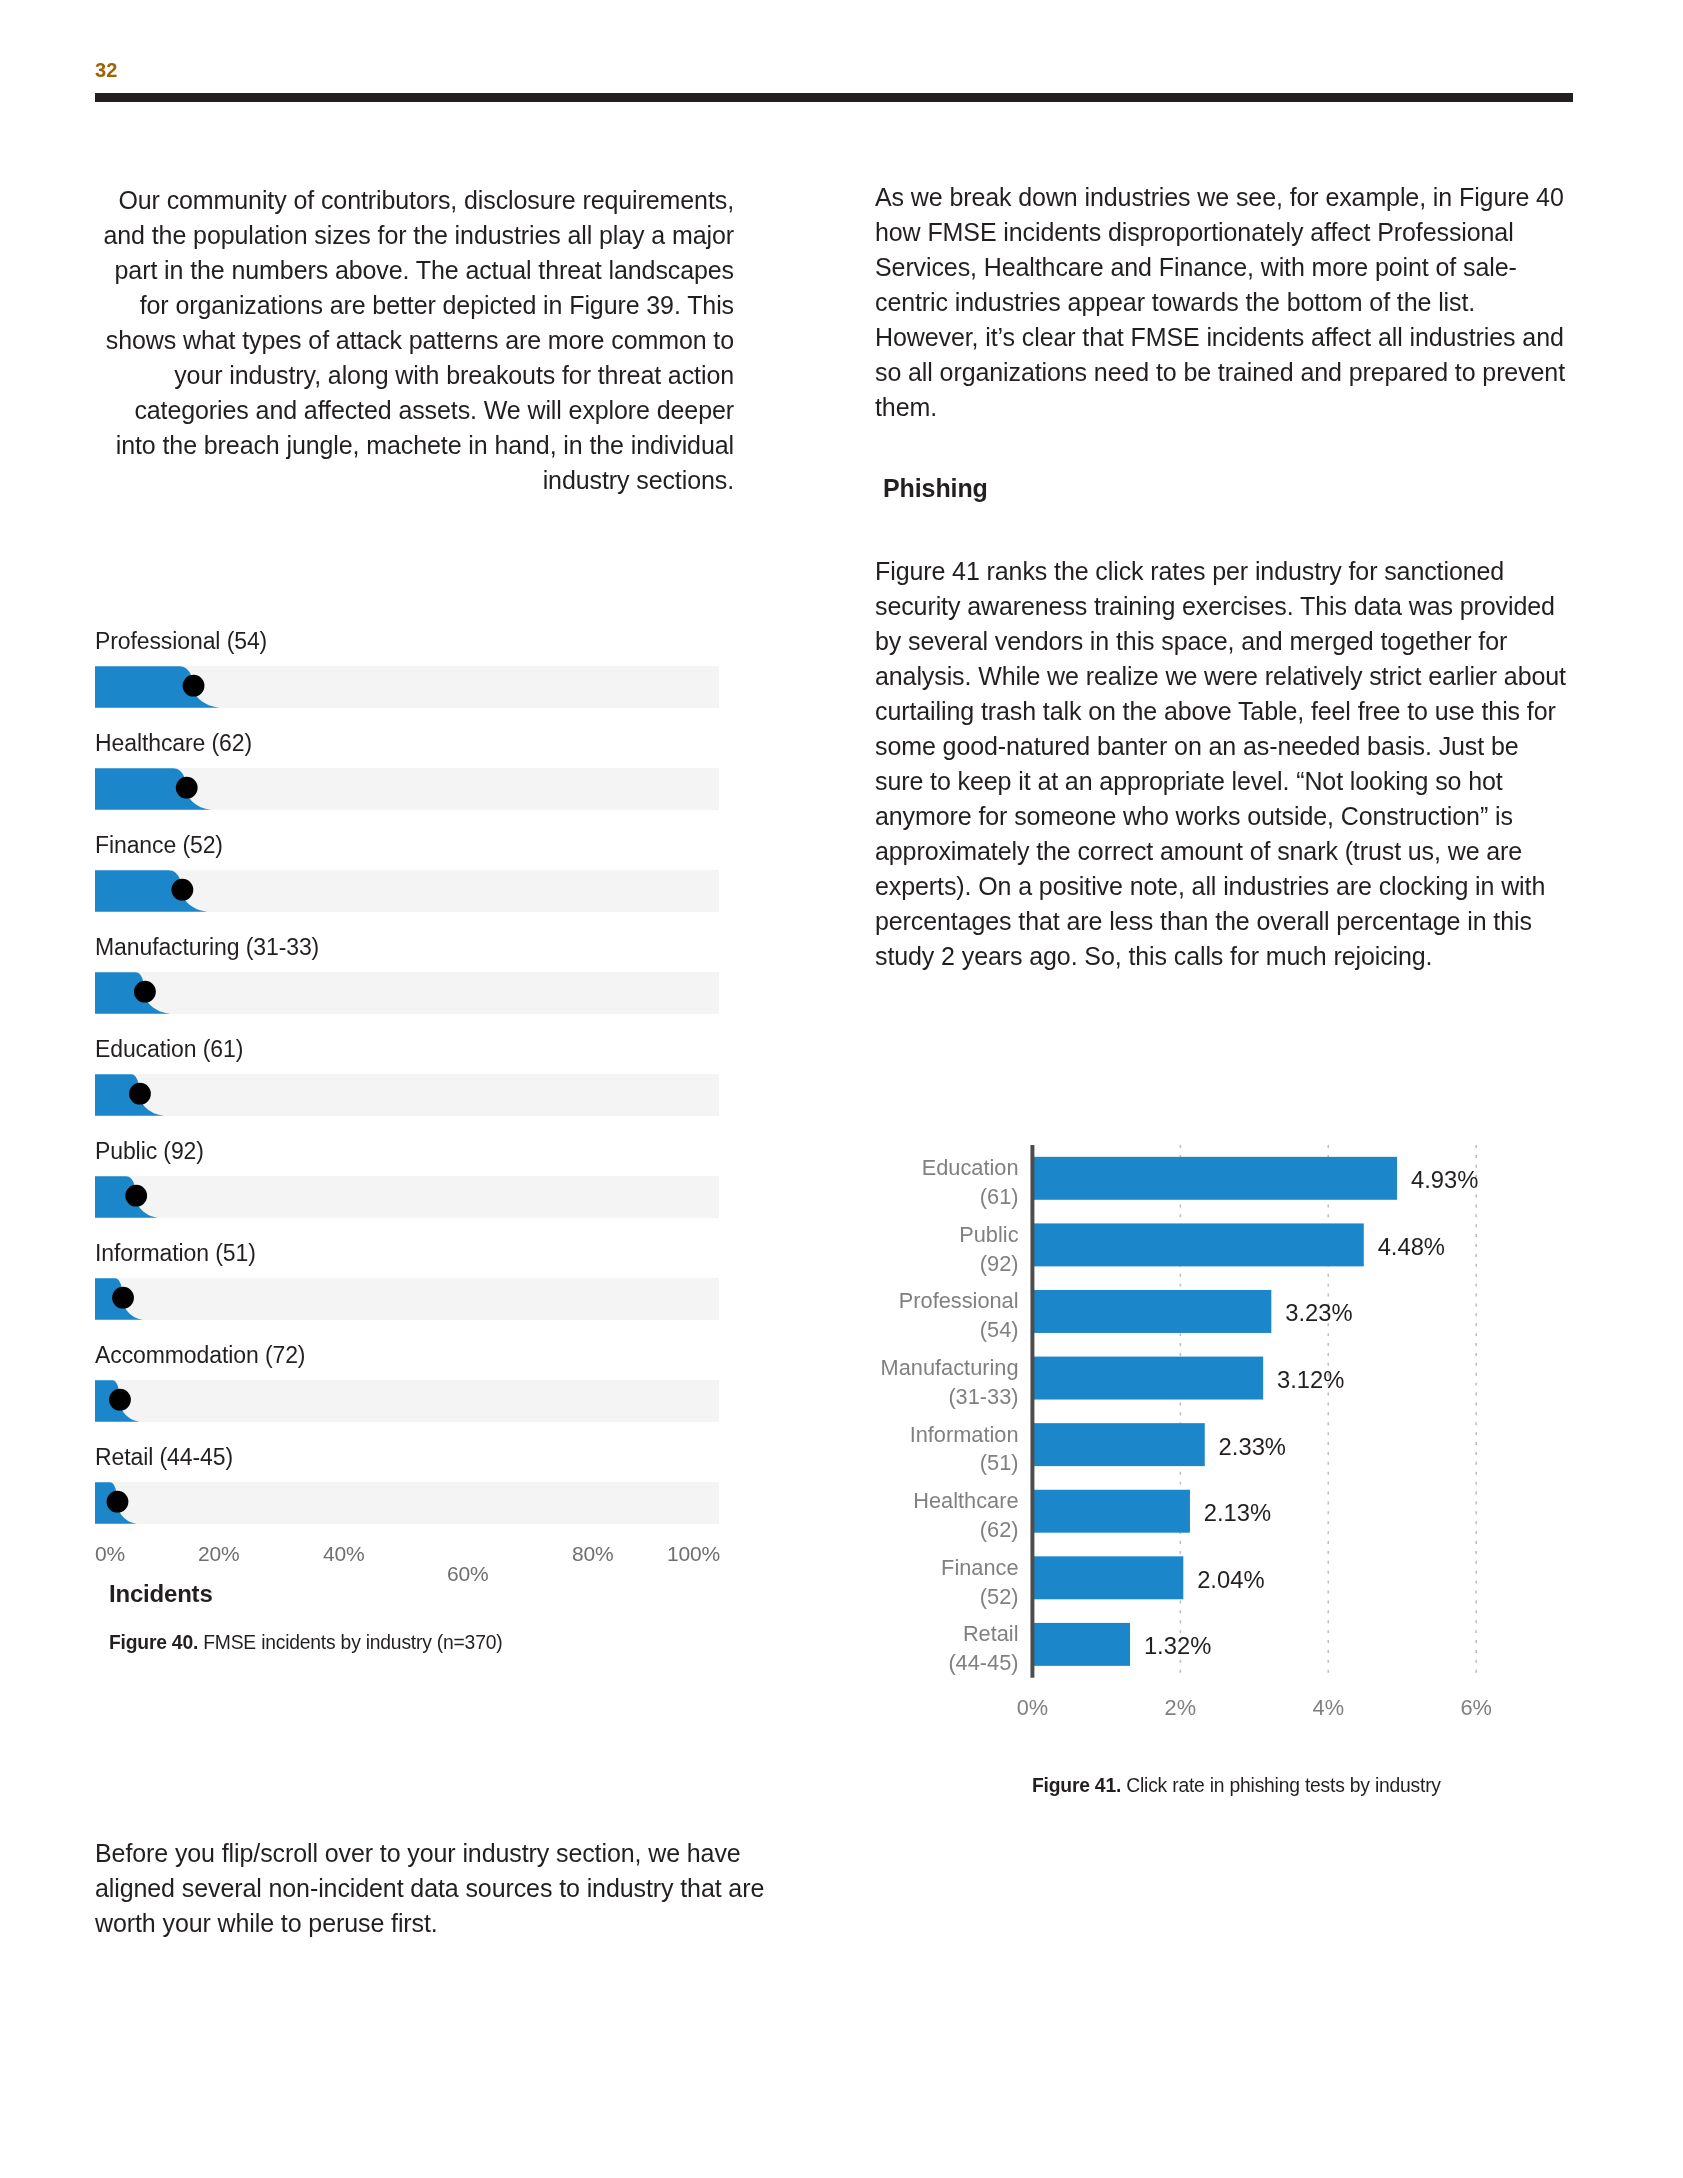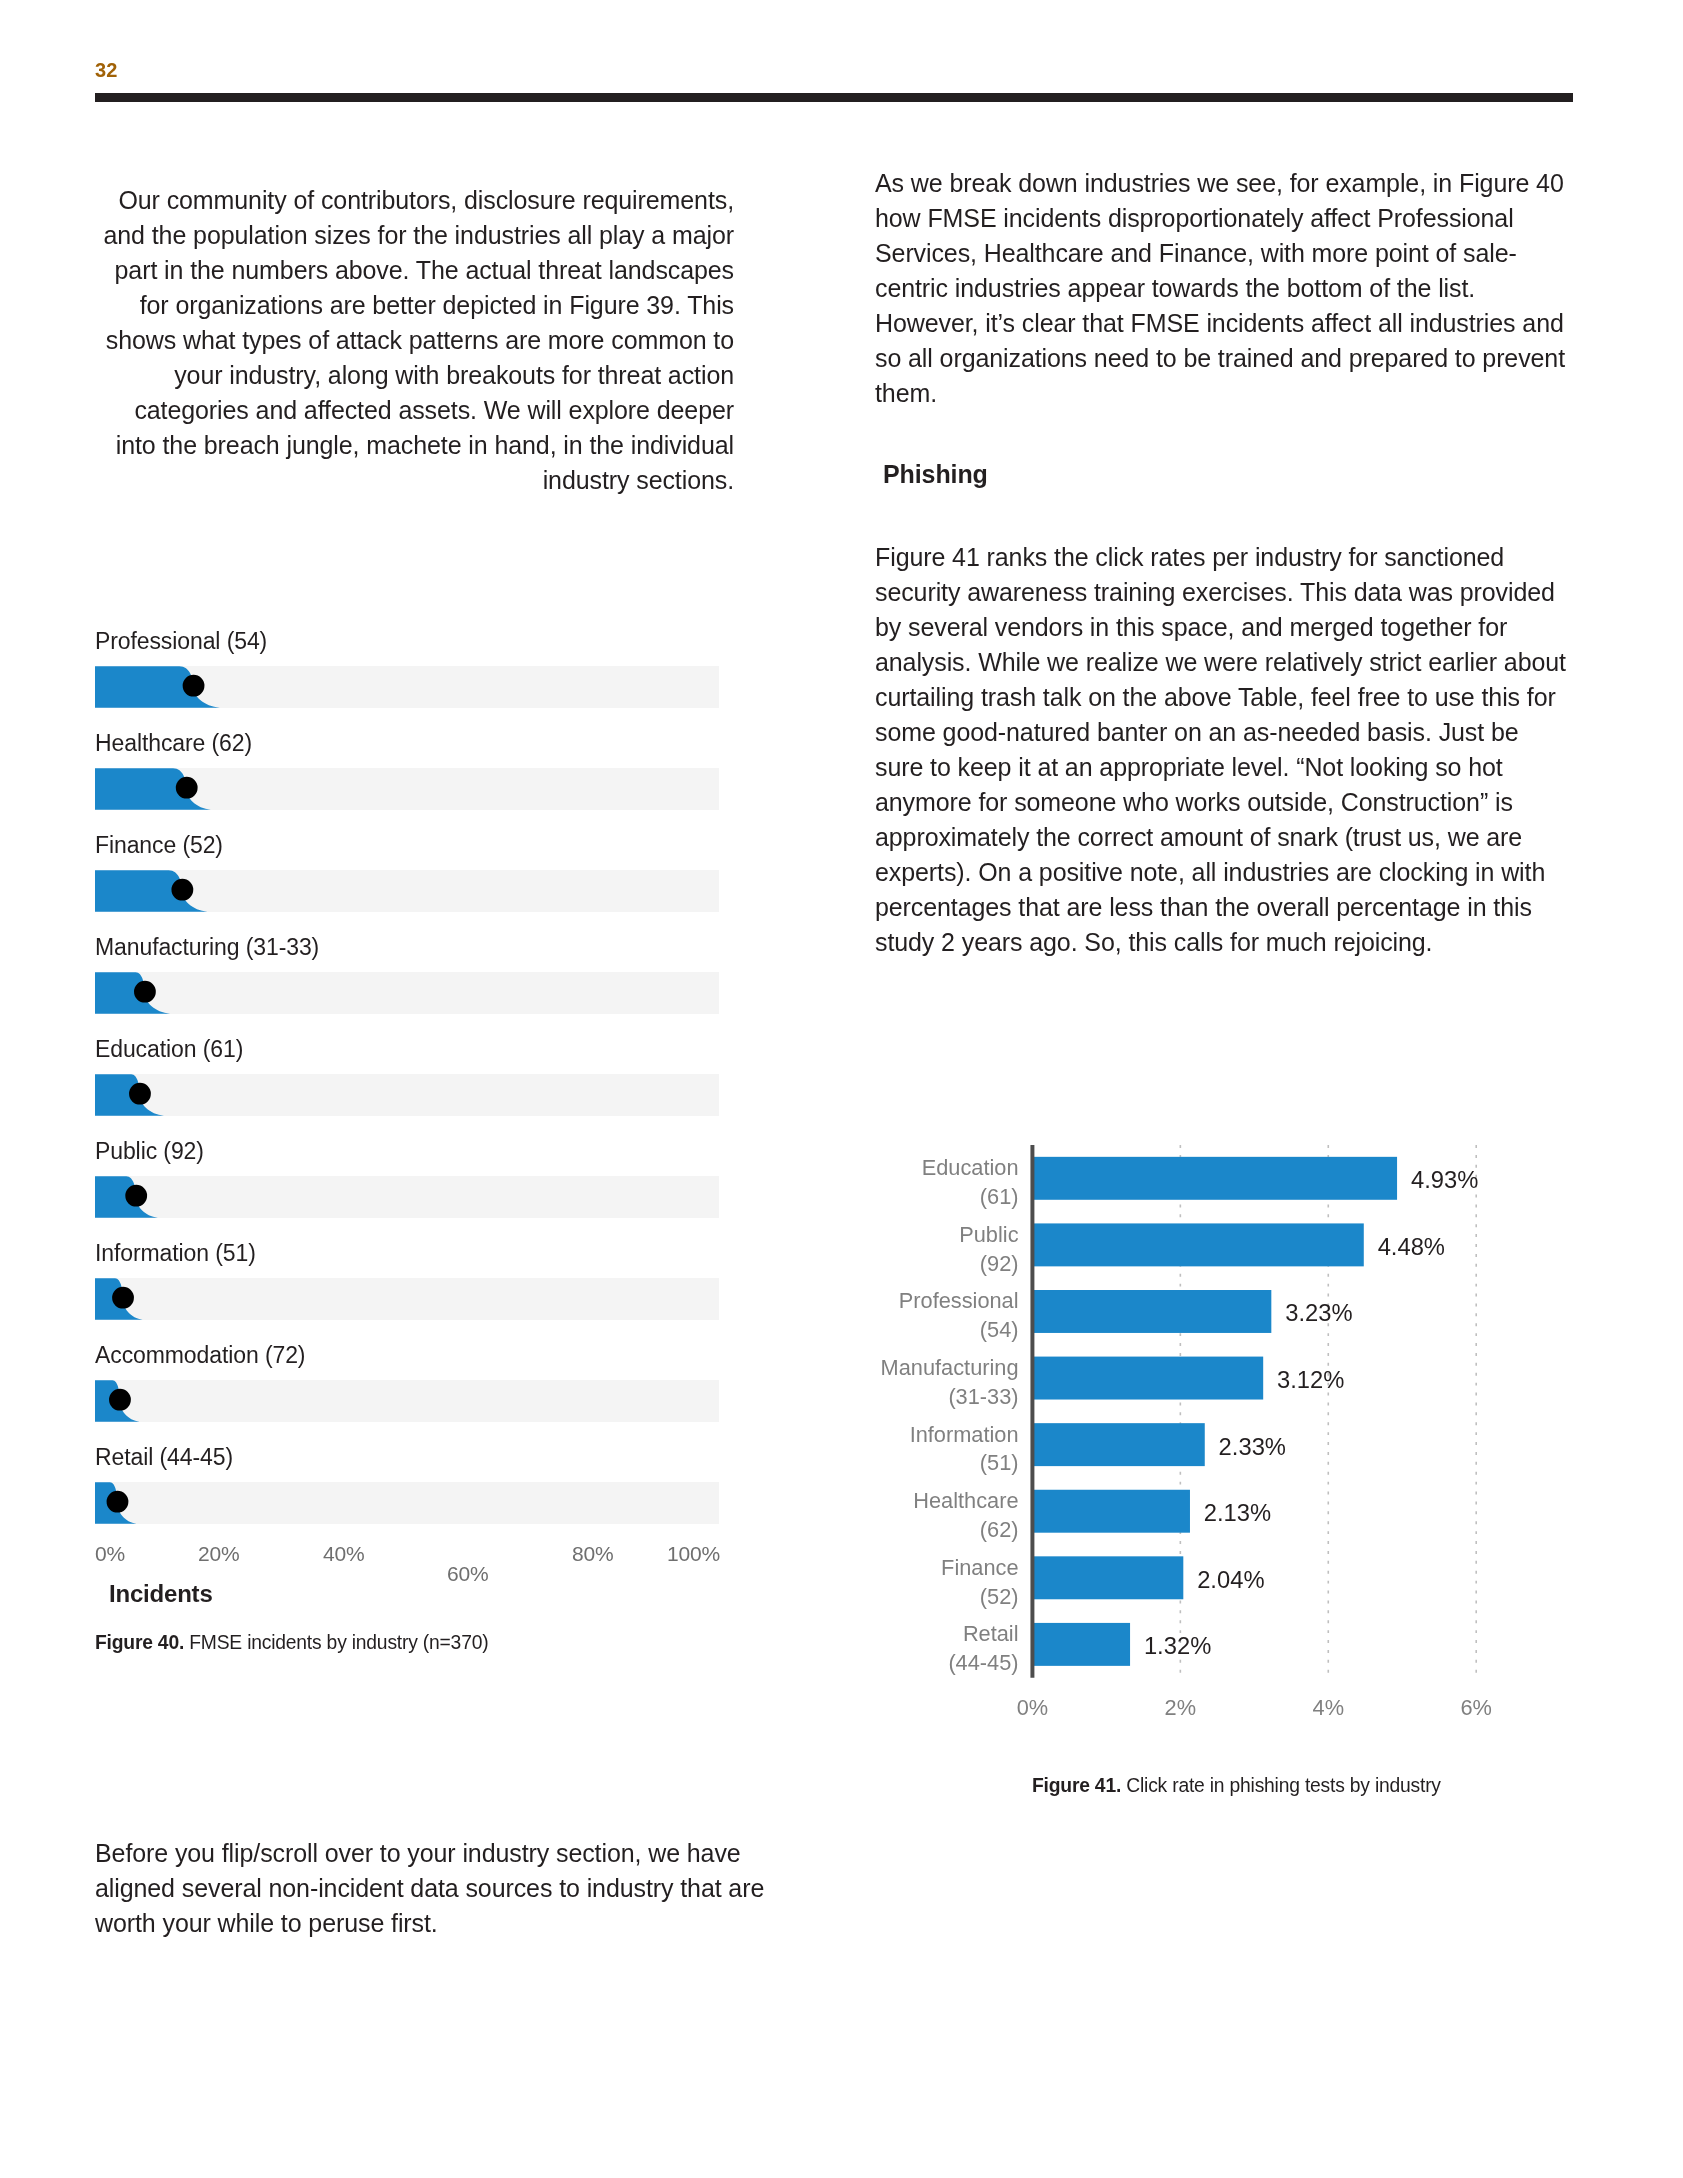--- a/index.html
+++ b/index.html
@@ -44,21 +44,21 @@
   .col-left {
     position: absolute;
     left: 95px;
     top: 183px;
     width: 639px;
     text-align: right;
   }
   .col-right {
     position: absolute;
     left: 875px;
-    top: 166px;
+    top: 180px;
     width: 698px;
   }
 
   p.body {
     margin: 0 0 0 0;
     font-size: 25px;
     line-height: 35px;
     color: #231f20;
     letter-spacing: -0.1px;
   }
@@ -118,20 +118,21 @@
   .f40-axis-title {
     margin-top: 4px;
     margin-left: 14px;
     font-size: 24px;
     font-weight: 700;
     color: #231f20;
     letter-spacing: -0.2px;
   }
   .fig-caption {
     margin-top: 22px;
+    margin-left: 14px;
     font-size: 19.3px;
     line-height: 26px;
     color: #231f20;
     letter-spacing: -0.2px;
   }
   .fig-caption .cap-strong { font-weight: 700; }
 
   
   .fig41 {
     position: absolute;

